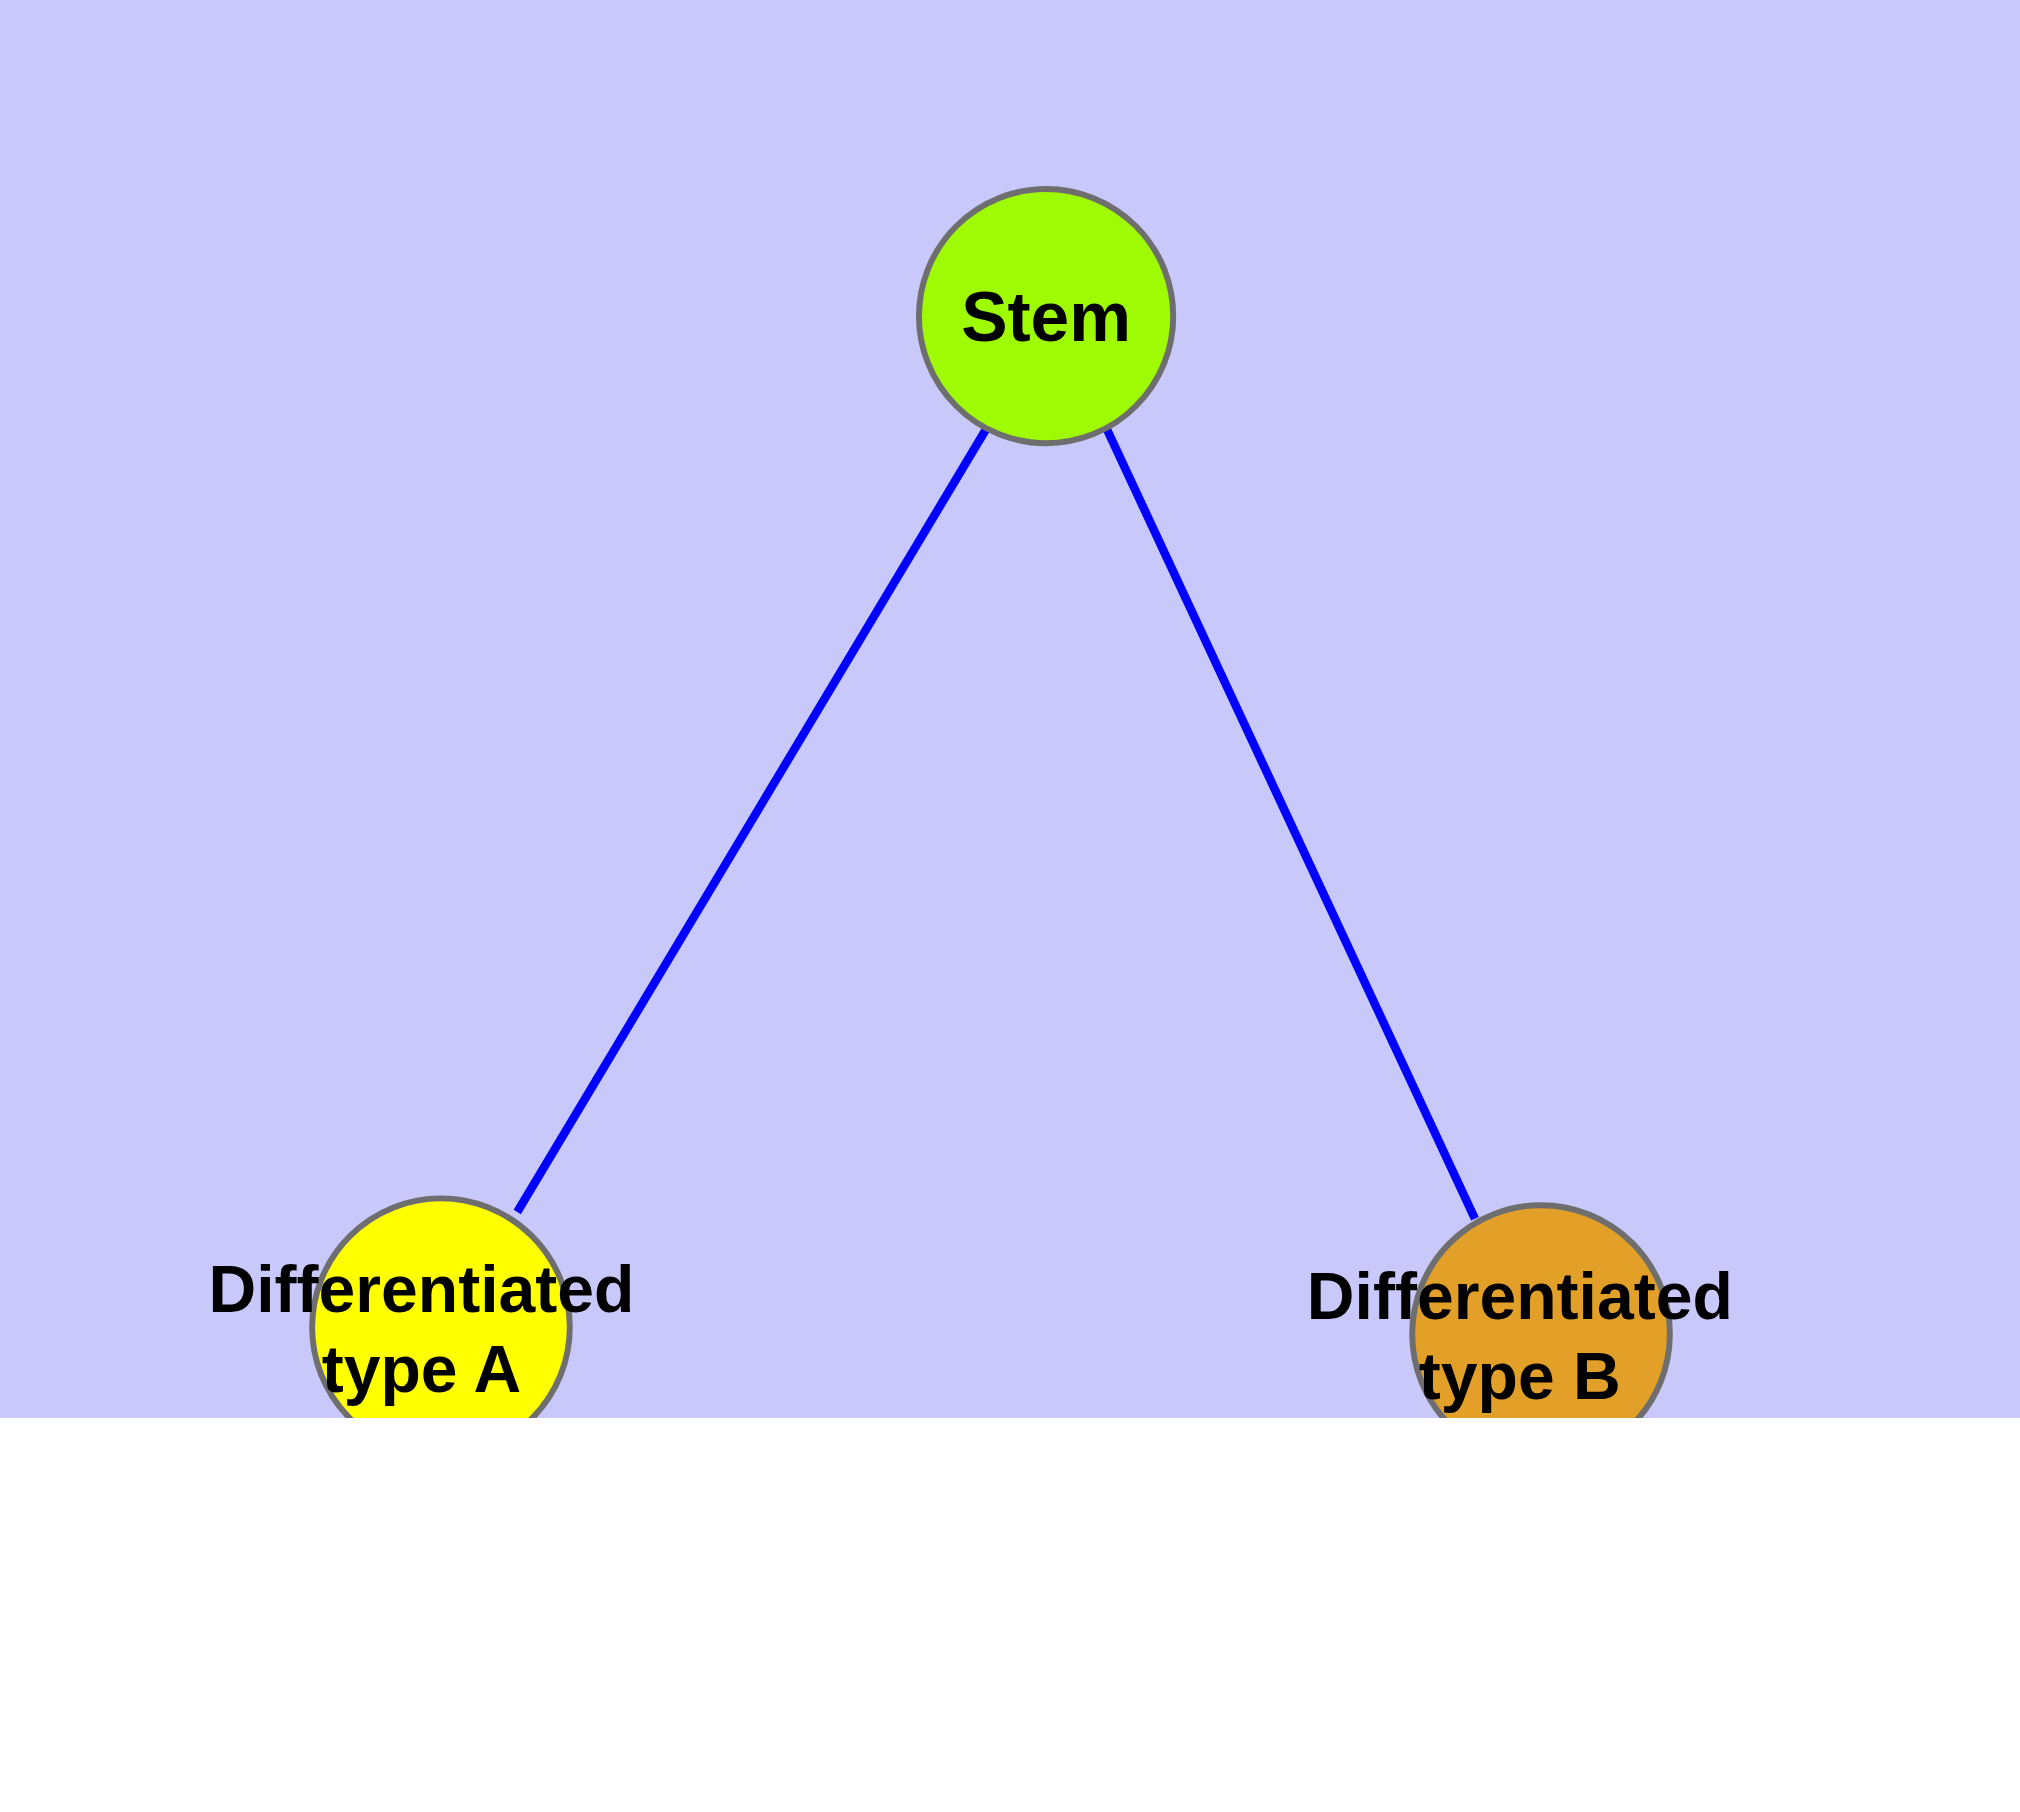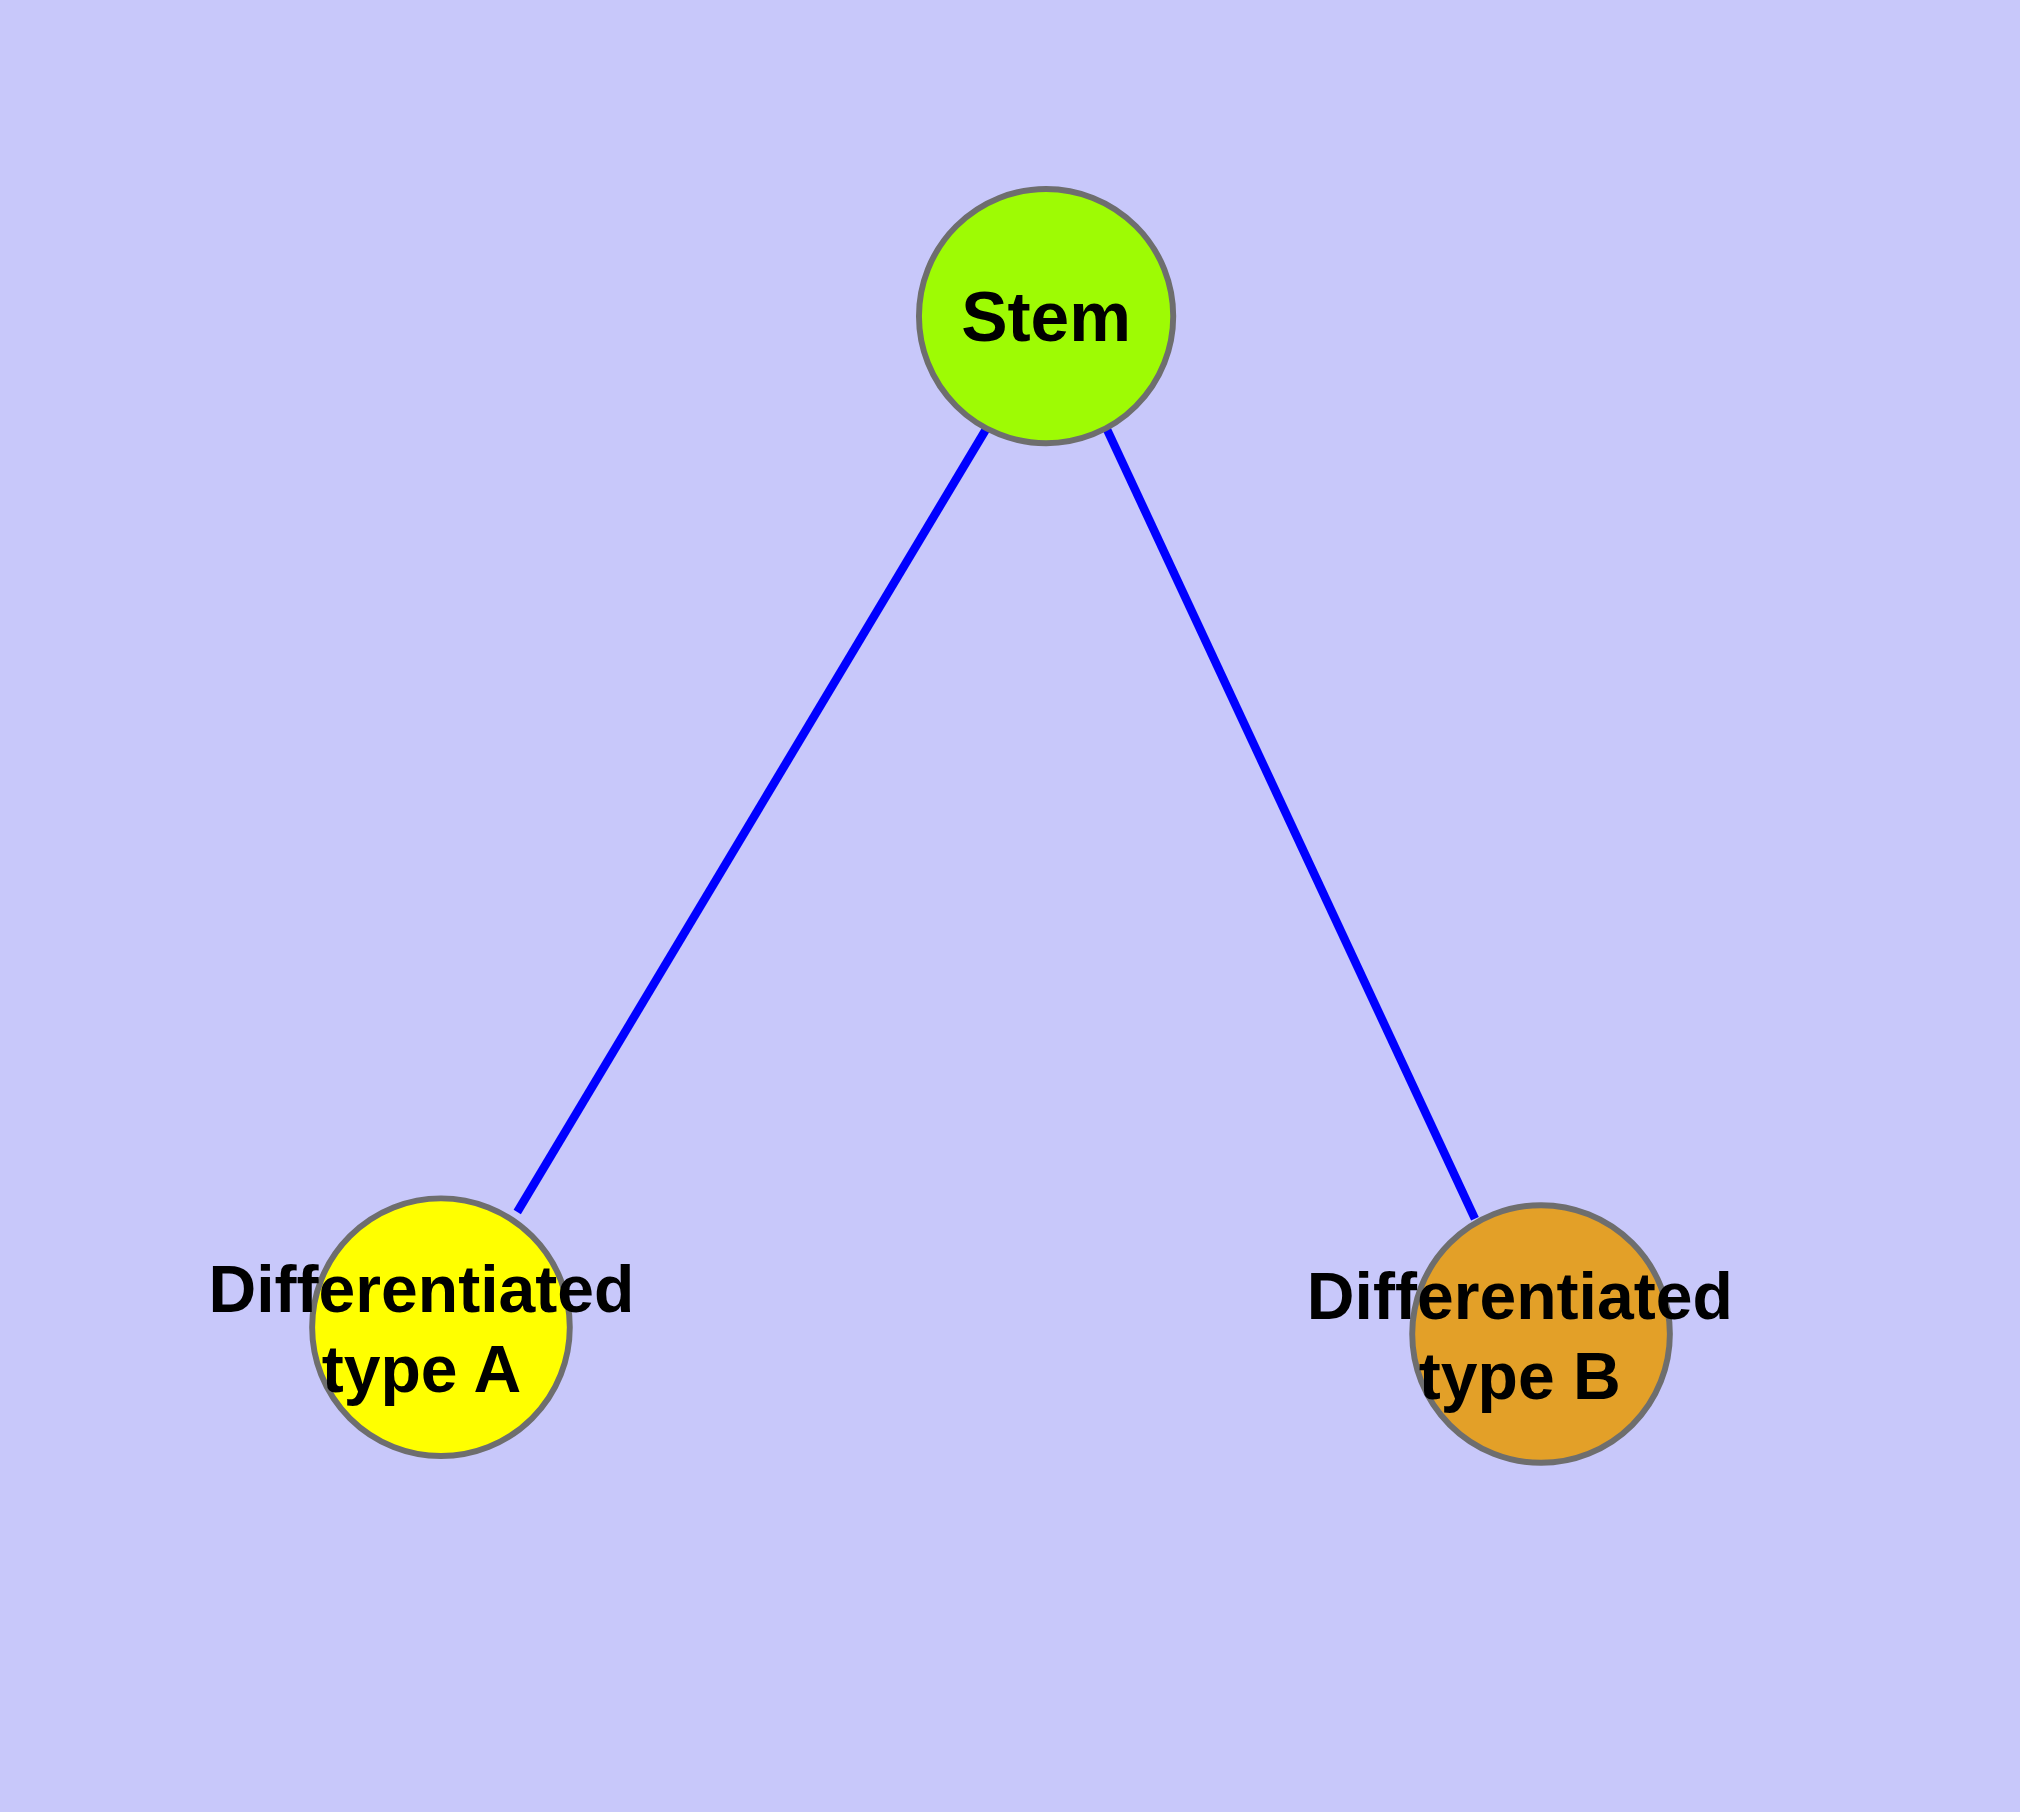--- a/index.html
+++ b/index.html
@@ -3,21 +3,21 @@
 <meta charset="utf-8">
 <style>
   html, body {
     margin: 0;
     padding: 0;
     background: #ffffff;
   }
   #canvas {
     position: relative;
     width: 2021px;
-    height: 1812px;
+    height: 1418px;
     background: #c8c8fa;
     overflow: hidden;
     font-family: "Liberation Sans", sans-serif;
   }
   #graph-svg {
     position: absolute;
     left: 0;
     top: 0;
     width: 2021px;
     height: 1812px;

